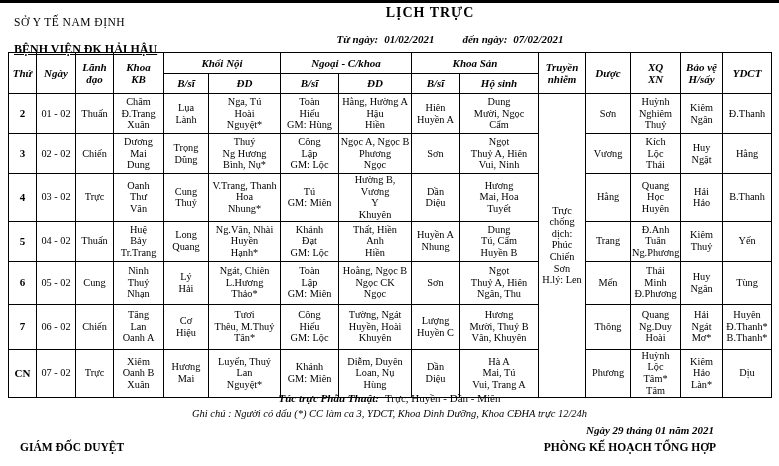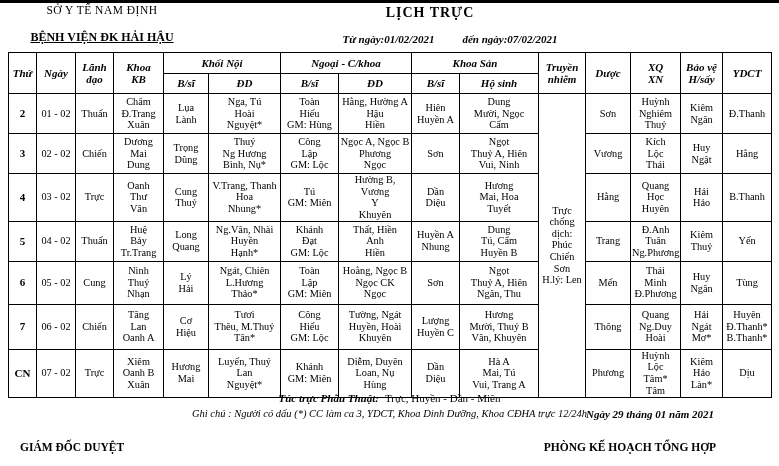--- a/index.html
+++ b/index.html
@@ -1,43 +1,43 @@
 <!DOCTYPE html>
 <html><head>
 <meta charset="utf-8">
 <style>
   * { margin:0; padding:0; box-sizing:border-box; }
   html,body { width:779px; height:466px; }
   body { background:#fff; color:#000; font-family:"Liberation Serif", serif; position:relative; overflow:hidden; }
   .topbar { position:absolute; top:0; left:0; width:779px; height:3px; background:#000; }
-  .org { position:absolute; left:14px; top:4px; width:176px; text-align:center; }
+  .org { position:absolute; left:14px; top:16px; width:176px; }
   .org1 { font-size:11.5px; letter-spacing:.5px; }
   .org2 { font-size:12px; font-weight:bold; text-decoration:underline; margin-top:14px; }
   .title { position:absolute; left:80px; top:5px; width:700px; text-align:center;
            font-size:14px; font-weight:bold; letter-spacing:1px; }
   .daterange { position:absolute; left:120px; top:33px; width:660px; text-align:center;
                font-size:11px; font-weight:bold; font-style:italic; }
   .daterange .gap { display:inline-block; width:28px; }
-  .daterange .val { }
+  .daterange .val { margin-left:6px; }
 
   table.duty { position:absolute; top:52px; left:8px; width:763px; border-collapse:collapse; table-layout:fixed; }
   .duty th, .duty td { border:1px solid #000; text-align:center; vertical-align:middle;
                        white-space:pre-line; padding:0 1px; overflow:hidden; }
   .duty th { font-weight:bold; font-style:italic; font-size:11px; line-height:1.1; }
   .duty td { font-size:10.3px; line-height:1.13; }
   .duty td.thu { font-weight:bold; font-size:11px; }
   .duty tr.hdr1 { height:21px; } .duty tr.hdr2 { height:20px; }
   .duty tr.r40 { height:40px; } .duty tr.r43 { height:43px; }
   .duty tr.r45 { height:45px; } .duty tr.r48 { height:48px; }
 
   .foot1 { position:absolute; top:392px; left:0; width:779px; text-align:center; font-size:11px; }
   .foot1 .lbl { font-weight:bold; font-style:italic; margin-right:6px; }
   .foot2 { position:absolute; top:408px; left:0; width:779px; text-align:center;
            font-size:10.5px; font-style:italic; }
-  .foot3 { position:absolute; top:408px; left:520px; width:260px; text-align:center;
+  .foot3 { position:absolute; top:424px; left:520px; width:260px; text-align:center;
            font-size:11px; font-weight:bold; font-style:italic; }
   .sign-left { position:absolute; top:441px; left:20px; width:260px; 
                font-size:11.5px; font-weight:bold; }
   .sign-right { position:absolute; top:441px; left:500px; width:260px; text-align:center;
                 font-size:11.5px; font-weight:bold; }
 </style>
 </head>
 <body>
 
 <div class="topbar"></div>

